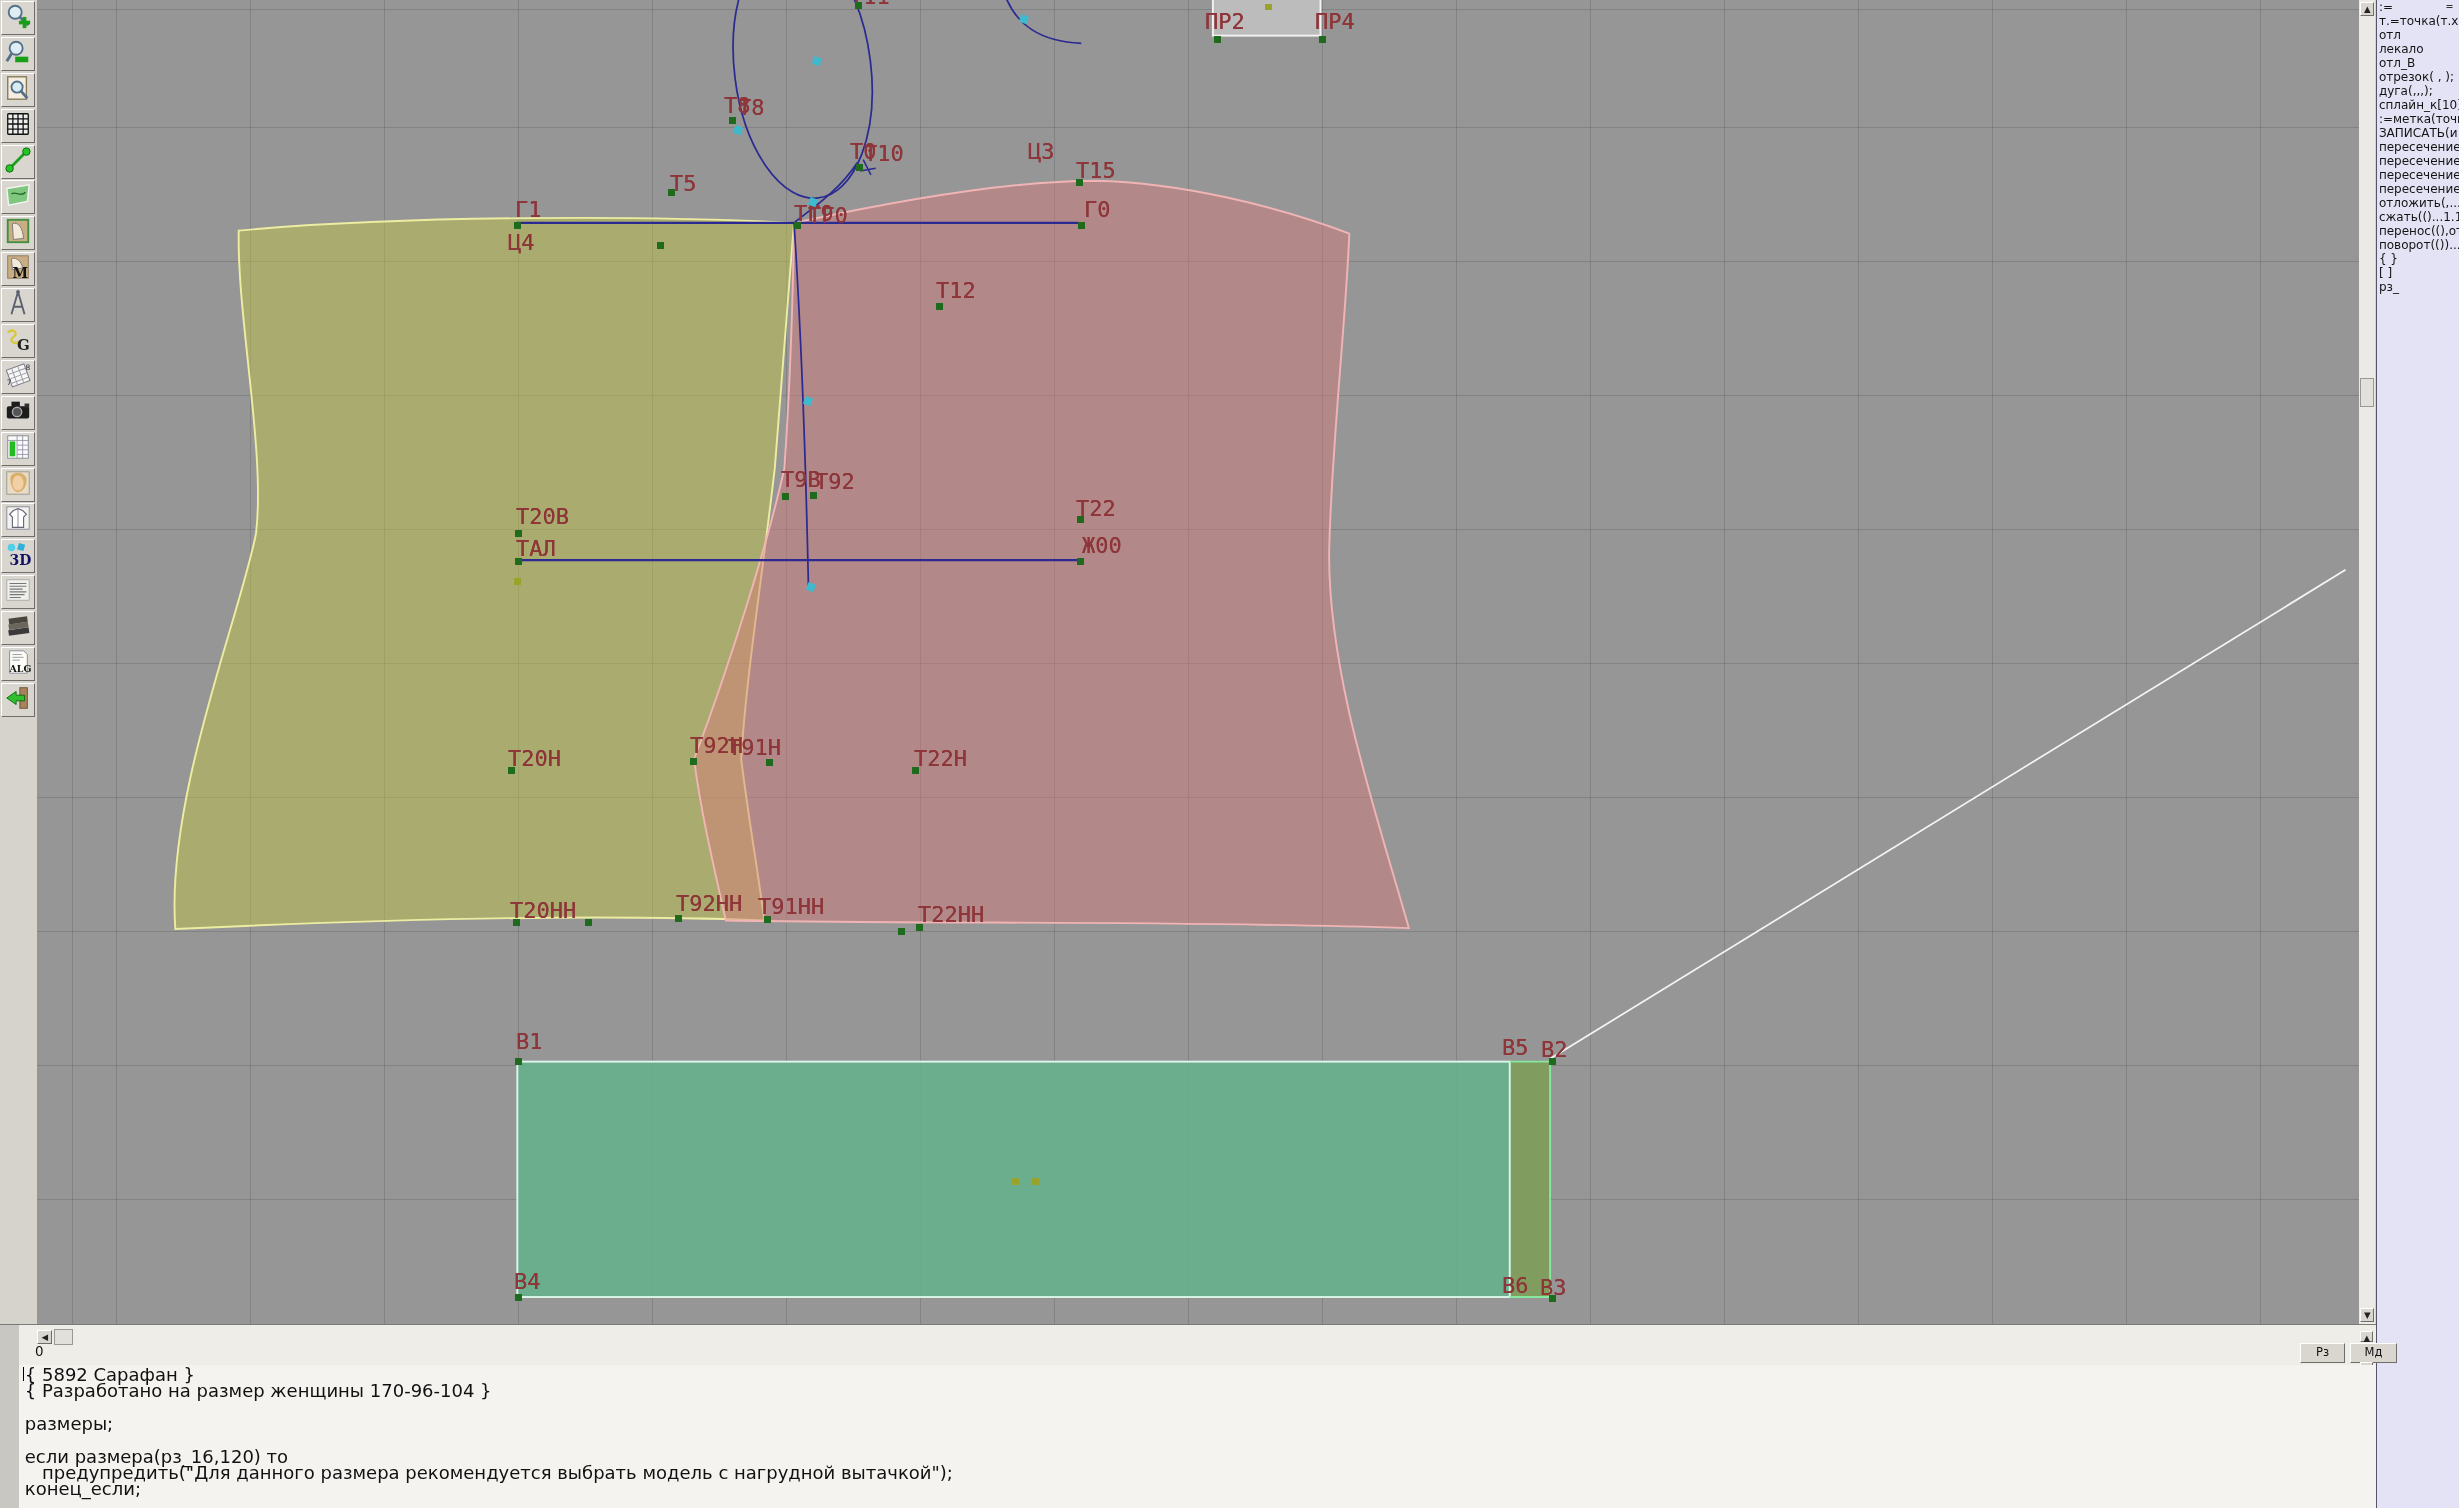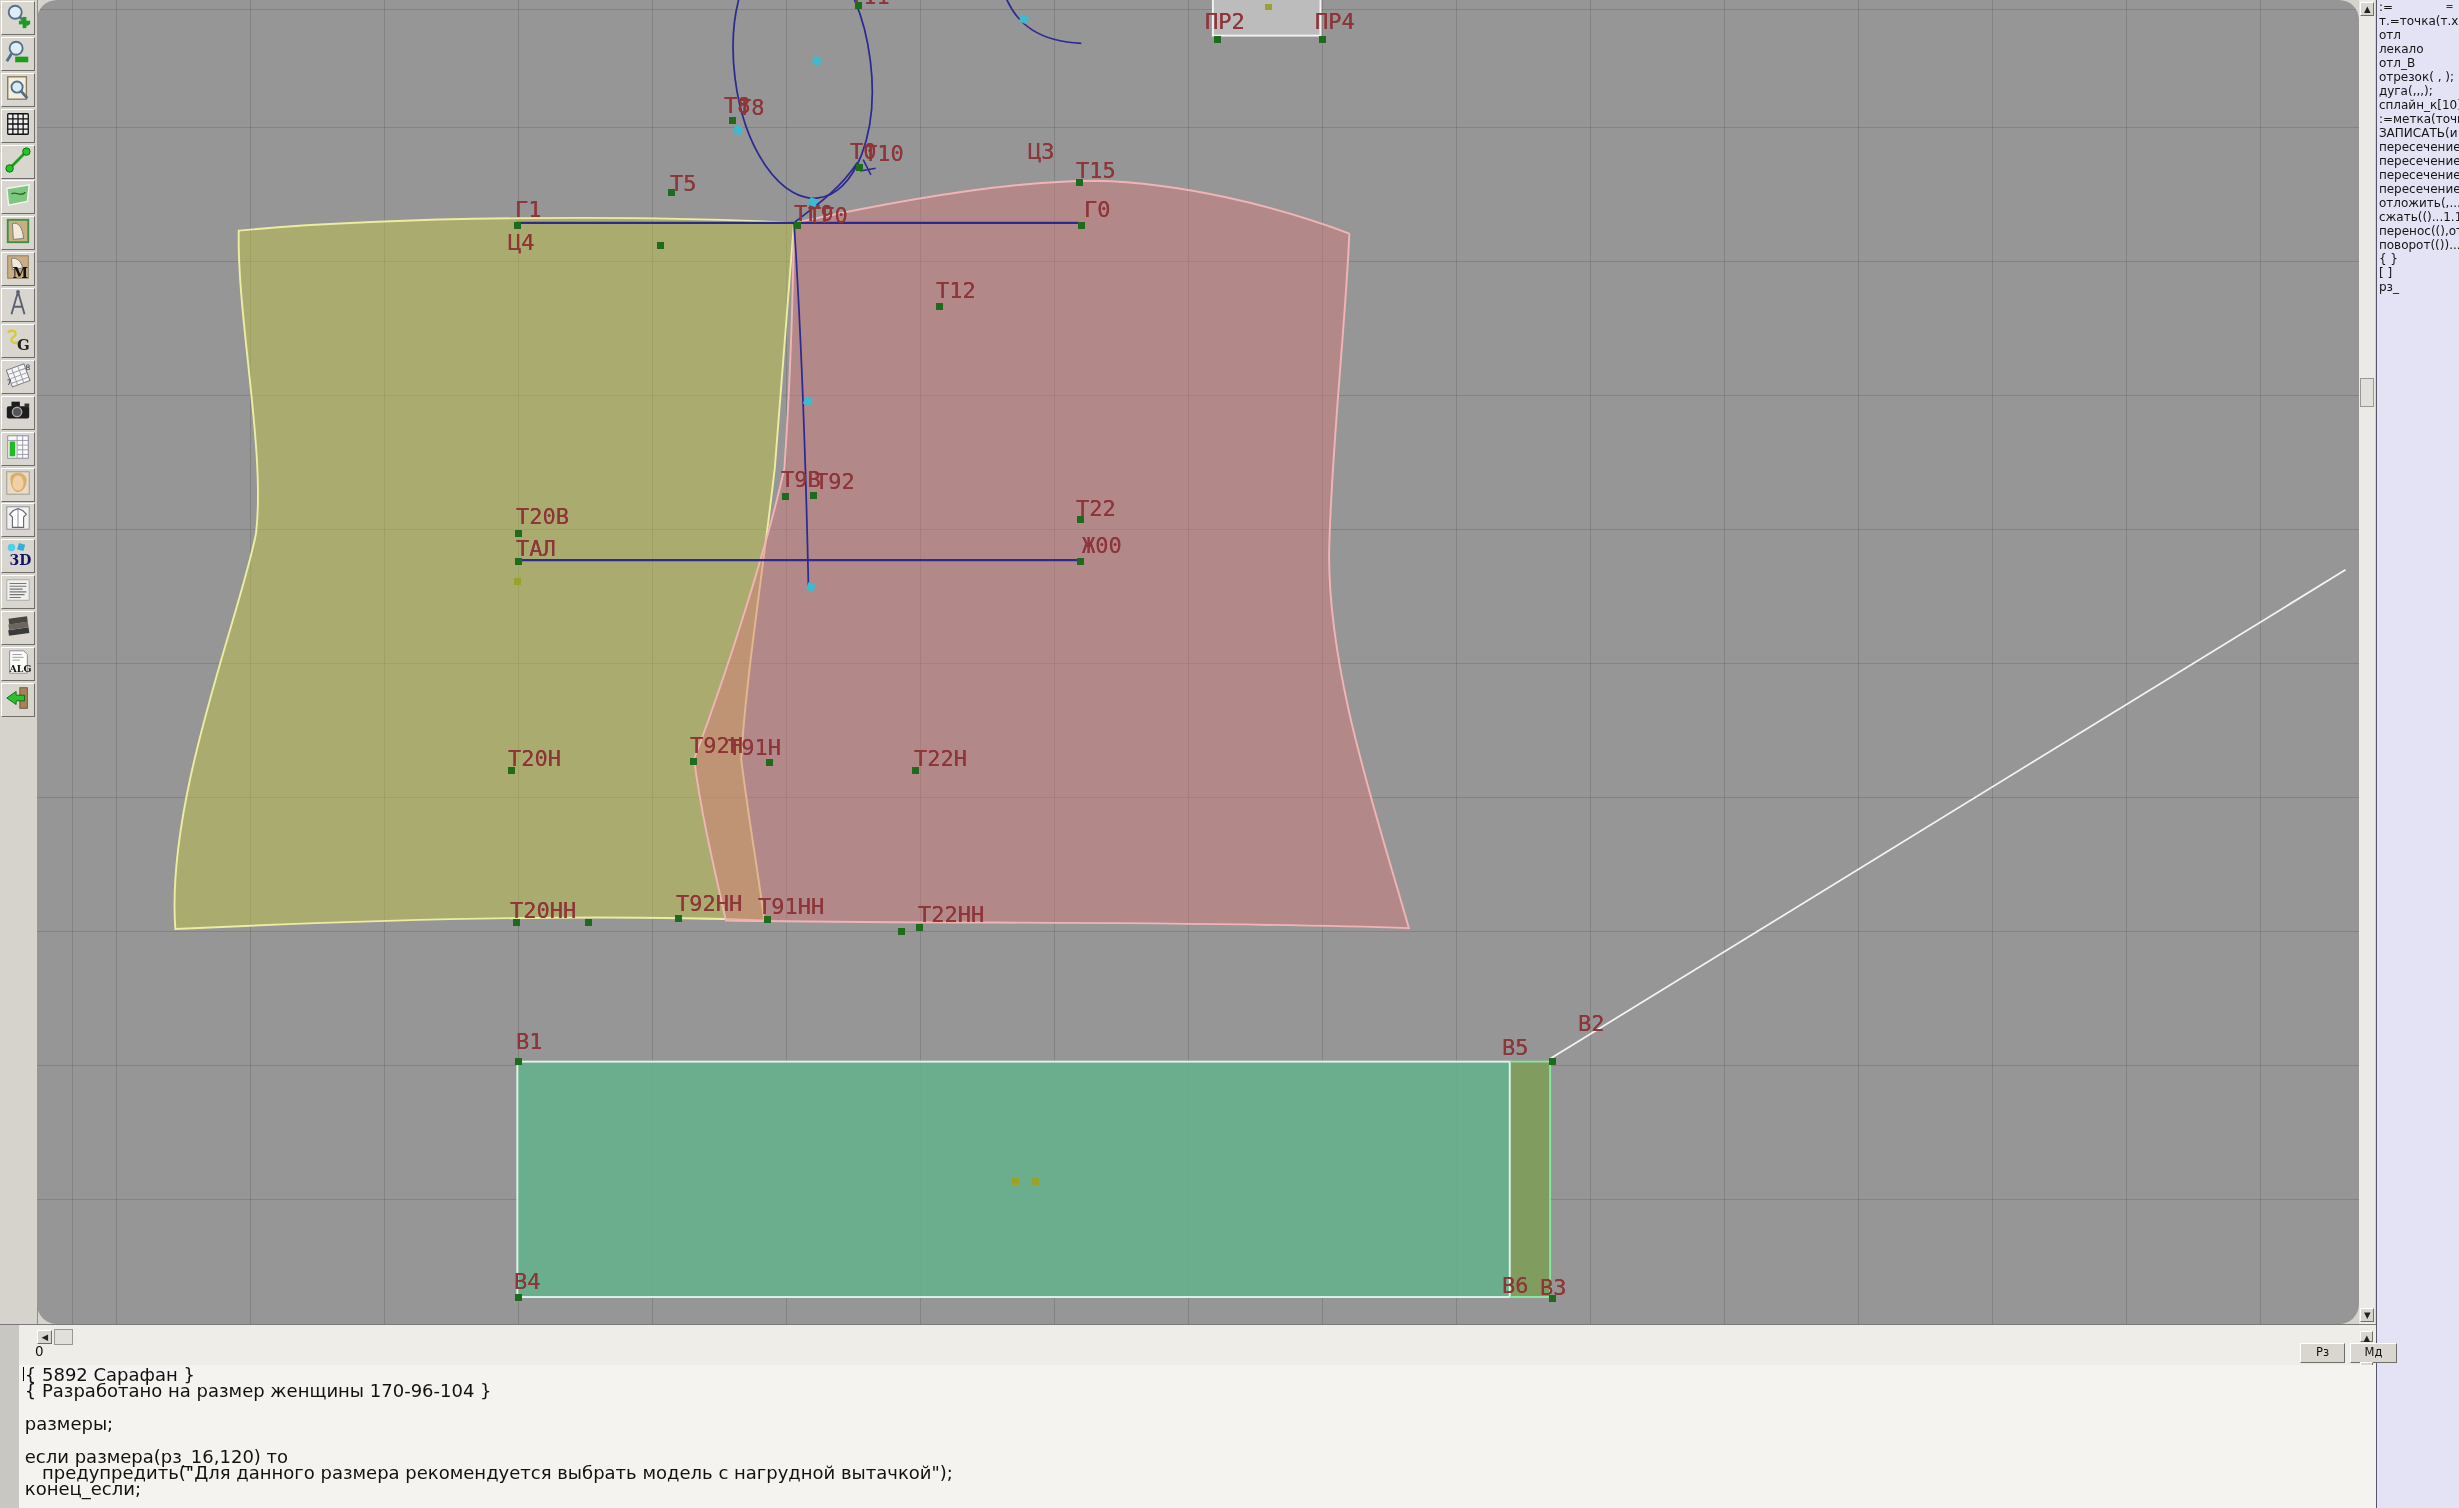--- a/index.html
+++ b/index.html
@@ -11,21 +11,21 @@
   .tool-btn{position:relative;width:34px;height:34px;margin:1px 0 1.9px 1px;background:#D9D6CF;
             border-top:1px solid #fff;border-left:1px solid #fff;
             border-right:1px solid #6f6d68;border-bottom:1px solid #6f6d68;
             display:flex;align-items:center;justify-content:center;box-sizing:border-box;}
   .tool-btn svg{width:28px;height:28px;}
   
   .canvas{position:absolute;left:37px;top:0;width:2322px;height:1324px;background:#969696;overflow:hidden;
     background-image:
       repeating-linear-gradient(to right, rgba(30,30,30,.16) 0 1px, transparent 1px 134px),
       repeating-linear-gradient(to bottom, rgba(30,30,30,.16) 0 1px, transparent 1px 134px);
-    background-position:79px 0,0 127px;border-radius:20px;}
+    background-position:79px 0,0 127px;}
   .canvas svg.geom{position:absolute;left:0;top:0;}
   .cad-label{position:absolute;font-family:"DejaVu Sans Mono",monospace;font-size:22px;line-height:23px;
              color:#8E3539;white-space:pre;text-shadow:0 0 0 #8E3539;}
   .pt{position:absolute;width:6.7px;height:6.7px;background:#1E6B1E;}
   .pt.olive{background:#99A32B;}
   .pt.cyan{background:#3FB9CE;width:7.7px;height:7.7px;transform:rotate(20deg);}
   
   .vscroll{position:absolute;left:2359px;top:0;width:16.3px;height:1324px;background:#ECEAE6;}
   .sb-btn{position:absolute;background:#D9D6CF;border-top:1px solid #fff;border-left:1px solid #fff;
           border-right:1px solid #6f6d68;border-bottom:1px solid #6f6d68;box-sizing:border-box;
@@ -252,21 +252,21 @@
         <div class="cad-label" style="left: 471px; top: 747px;">Т20Н</div>
         <div class="cad-label" style="left: 653px; top: 734px;">Т92Н</div>
         <div class="cad-label" style="left: 691px; top: 736px;">Т91Н</div>
         <div class="cad-label" style="left: 877px; top: 747px;">Т22Н</div>
         <div class="cad-label" style="left: 473px; top: 899px;">Т20НН</div>
         <div class="cad-label" style="left: 639px; top: 892px;">Т92НН</div>
         <div class="cad-label" style="left: 721px; top: 895px;">Т91НН</div>
         <div class="cad-label" style="left: 881px; top: 903px;">Т22НН</div>
         <div class="cad-label" style="left: 479px; top: 1030px;">В1</div>
         <div class="cad-label" style="left: 1465px; top: 1036px;">В5</div>
-        <div class="cad-label" style="left: 1504px; top: 1012px; margin-left: 37px;">В2</div>
+        <div class="cad-label" style="left: 1504px; top: 1038px;">В2</div>
         <div class="cad-label" style="left: 477px; top: 1270px;">В4</div>
         <div class="cad-label" style="left: 1465px; top: 1274px;">В6</div>
         <div class="cad-label" style="left: 1503px; top: 1276px;">В3</div>
       </div>
     <div id="cad-points">
         <div class="pt " style="left: 818px; top: 1.9px;"></div>
         <div class="pt " style="left: 692px; top: 117px;"></div>
         <div class="pt " style="left: 631px; top: 189px;"></div>
         <div class="pt " style="left: 819px; top: 164px;"></div>
         <div class="pt " style="left: 1039px; top: 179px;"></div>

